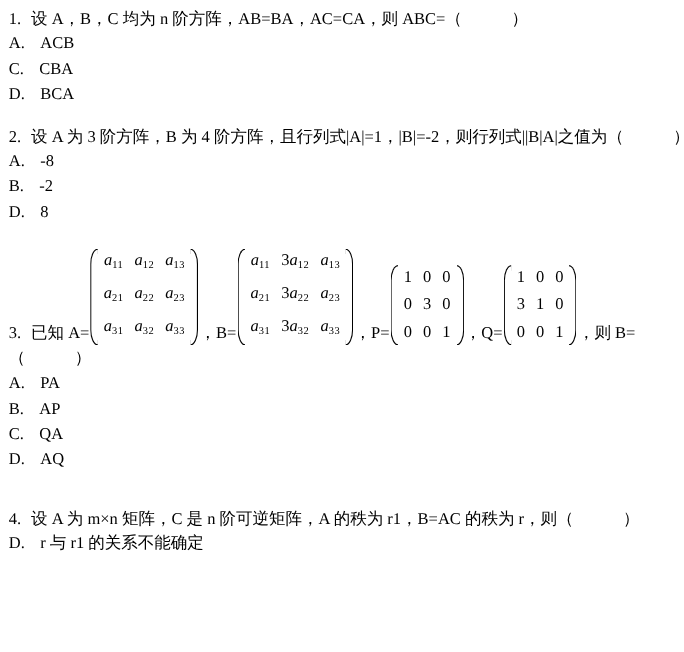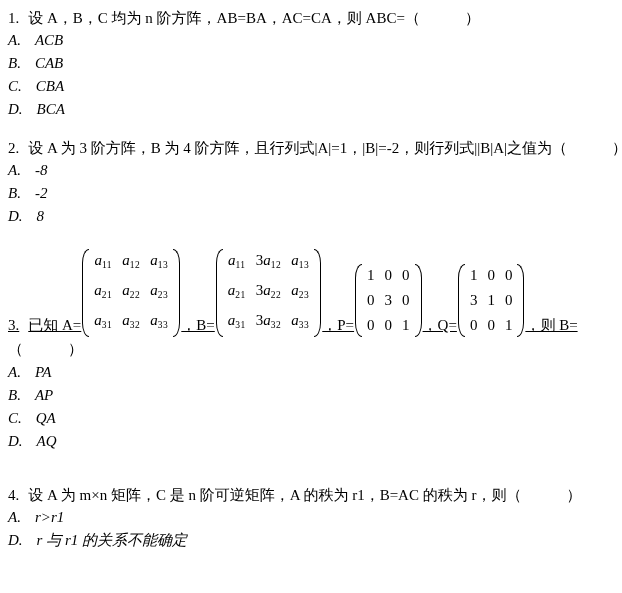--- a/index.html
+++ b/index.html
@@ -7,30 +7,30 @@
   body {
     width:622px; height:593px; overflow:hidden;
     color:#000;
     font-family:"Liberation Serif","DejaVu Serif",serif;
     font-size:15px;
   }
   .page { width:622px; height:488px; padding:7px 8px 0 8px; }
 
   .stem { line-height:22px; white-space:nowrap; }
   .qnum  { margin-right:9px; }
-  .opt   { line-height:23px; white-space:nowrap;font-style:italic; }
+  .opt   { line-height:23px; white-space:nowrap; }
   .olabel{ margin-right:14px; }
 
   .qblock-1 { margin-bottom:16px; }
   .qblock-2 { margin-bottom:20px; }
   .qblock-3 { margin-bottom:31px; }
 
   
   .q3line { display:flex; align-items:flex-end; white-space:nowrap; }
-  .q3line > .txt { padding-bottom:3px;text-decoration:underline; }
+  .q3line > .txt { padding-bottom:3px; }
   .q3line .qnum { margin-right:9px; }
 
   .mat { display:inline-flex; align-items:stretch; margin:0 1px; }
   .bracket { width:7px; margin:1px 0; }
   .bl { border-left:1.5px solid #000; border-top:1.5px solid #000; border-bottom:1.5px solid #000;
         border-top-left-radius:8px 16px; border-bottom-left-radius:8px 16px; }
   .br { border-right:1.5px solid #000; border-top:1.5px solid #000; border-bottom:1.5px solid #000;
         border-top-right-radius:8px 16px; border-bottom-right-radius:8px 16px; }
   .mat table { border-collapse:collapse; }
   .mat td { padding:0 5px; text-align:center; line-height:25px; font-size:15px; }
@@ -45,23 +45,20 @@
 <div class="page">
 
   <div class="qblock-1">
     <div class="stem">
       <span class="qnum">1.</span><span>设 A，B，C 均为 n 阶方阵，AB=BA，AC=CA，则 ABC=（　　　）</span>
     </div>
     <div class="opt">
       <span class="olabel">A.</span><span>ACB</span>
     </div>
     <div class="opt">
-      <span class="olabel">B.</span><span>CAB</span>
-    </div>
-    <div class="opt">
       <span class="olabel">C.</span><span>CBA</span>
     </div>
     <div class="opt">
       <span class="olabel">D.</span><span>BCA</span>
     </div>
   </div>
 
   <div class="qblock-2">
     <div class="stem">
       <span class="qnum">2.</span><span>设 A 为 3 阶方阵，B 为 4 阶方阵，且行列式|A|=1，|B|=-2，则行列式||B|A|之值为（　　　）</span>
@@ -200,20 +197,17 @@
     <div class="opt">
       <span class="olabel">D.</span><span>AQ</span>
     </div>
   </div>
 
   <div class="qblock-4">
     <div class="stem">
       <span class="qnum">4.</span><span>设 A 为 m×n 矩阵，C 是 n 阶可逆矩阵，A 的秩为 r1，B=AC 的秩为 r，则（　　　）</span>
     </div>
     <div class="opt">
-      <span class="olabel">A.</span><span>r&gt;r1</span>
-    </div>
-    <div class="opt">
       <span class="olabel">D.</span><span>r 与 r1 的关系不能确定</span>
     </div>
   </div>
 
 </div>
 
 </body></html>

